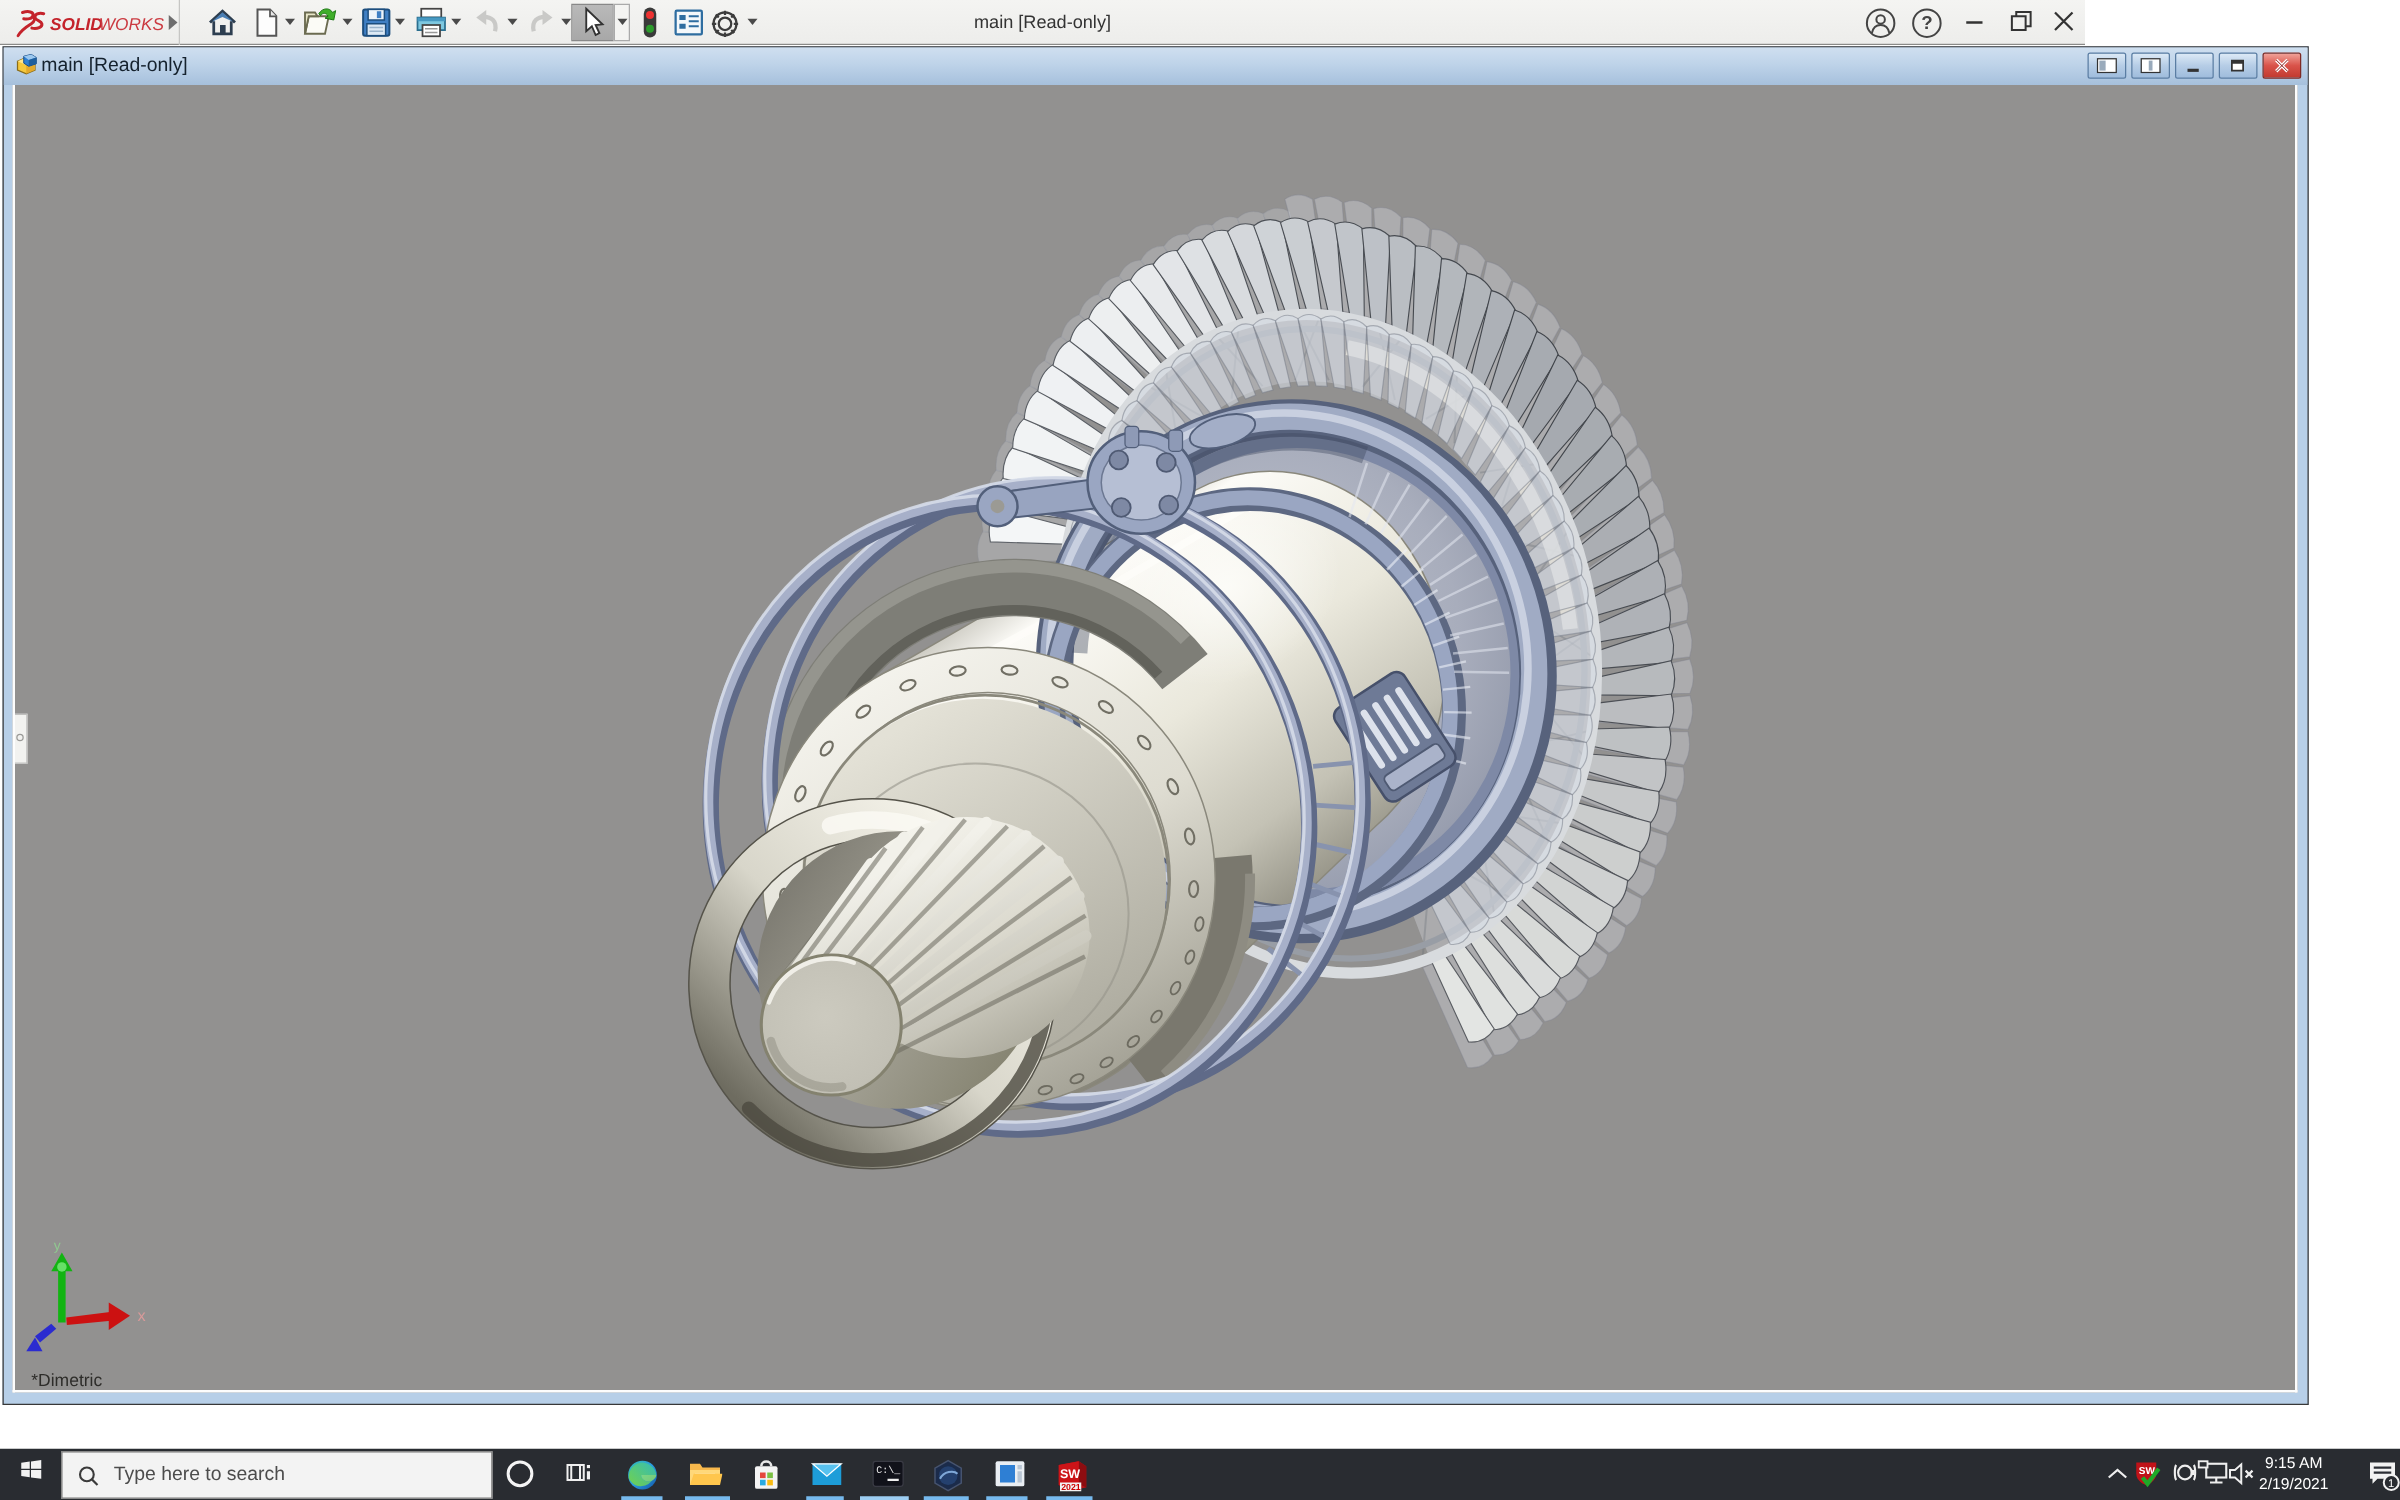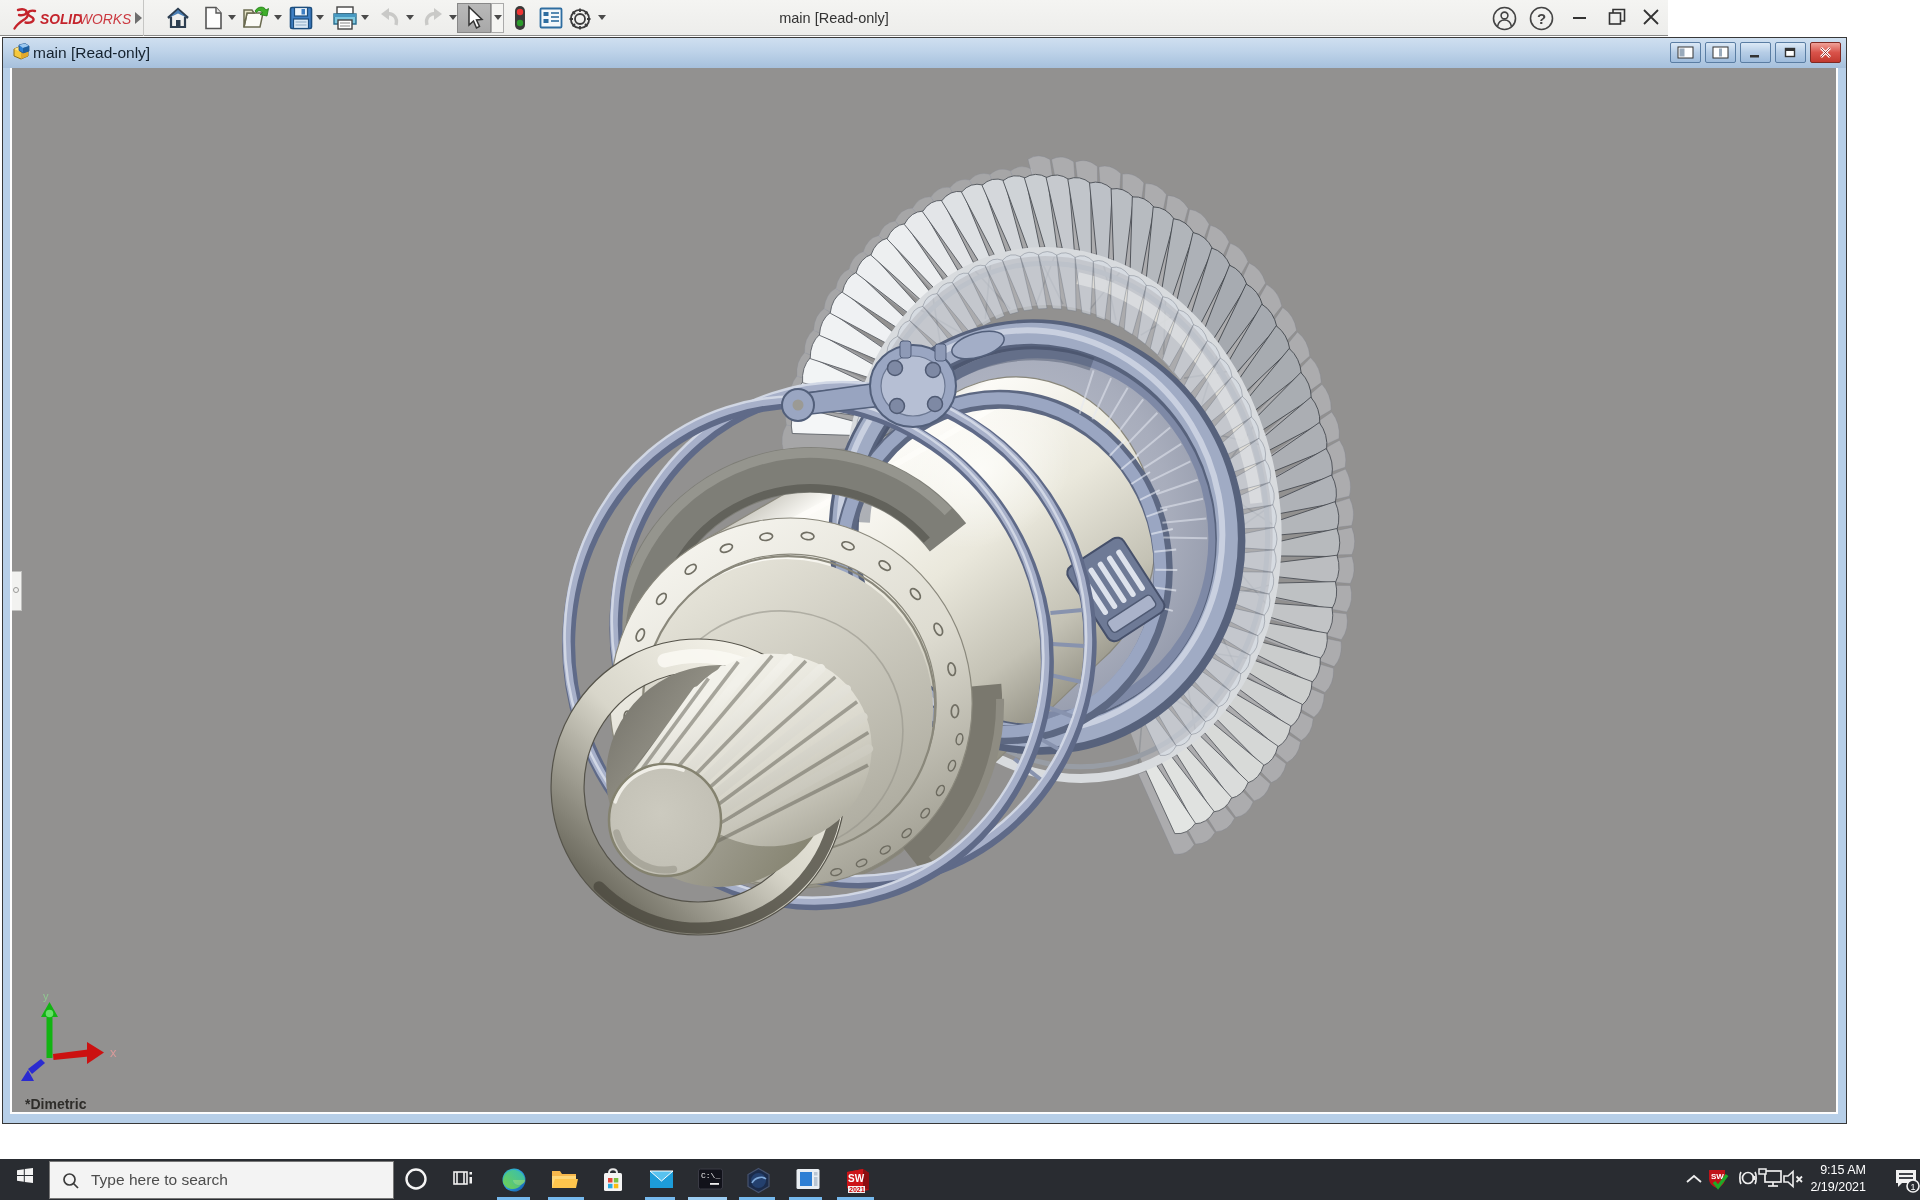--- a/index.html
+++ b/index.html
@@ -11,22 +11,22 @@
 #docwin{position:absolute;left:2px;top:37px;width:1845px;height:1087px;background:#b7cfe8;border:1.5px solid #383838}
 #doctitle{position:absolute;left:0;top:0;width:100%;height:30px;background:linear-gradient(#cfdff0,#bed3e9 45%,#a6c0dc)}
 #doctitle span{position:absolute;left:30px;top:6px;font-size:15.5px;color:#15222e}
 #viewport{position:absolute;left:7px;top:30px;width:1828px;height:1046px;background:#929190;border:2px solid #fdfdfd;border-top:none}
 .dwbtn{position:absolute;top:4px;width:31px;height:21px;background:linear-gradient(#dce9f6,#b6cde6 50%,#9fbcdc);border:1px solid #5a7da3;border-radius:2px;display:flex;align-items:center;justify-content:center}
 .dwbtn.close{background:linear-gradient(#f0a198,#d9534a 50%,#c23a30);border-color:#7e2a24}
 #taskbar{position:absolute;left:0;top:1159px;width:1920px;height:41px;background:#292c31}
 .tki{position:absolute;top:8px}
 #searchbox{position:absolute;left:49px;top:1.5px;width:345px;height:38px;background:#f3f3f3;border:1px solid #777}
 #searchbox span{position:absolute;left:41px;top:9px;font-size:15.5px;color:#4c4c4c}
-.trayTime{position:absolute;left:1804px;top:3px;width:62px;text-align:right;font-size:12.5px;color:#fff;line-height:17px}
-#dimetric{position:absolute;left:13px;top:1028px;font-size:14px;font-weight:bold;color:#2e2d2a}
+.trayTime{position:absolute;left:1804px;top:3px;width:62px;text-align:center;font-size:12.5px;color:#fff;line-height:17px}
+#dimetric{position:absolute;left:13px;top:1028px;font-size:14px;font-weight:normal;color:#2e2d2a}
 #lefttab{position:absolute;left:0px;top:503px;width:10px;height:40px;background:#f2f2f0;border:1px solid #c0c0be;border-left:none}
 #lefttab i{position:absolute;left:1px;top:15px;width:6px;height:6px;border-radius:50%;border:1.5px solid #9a9a98;display:block}
 </style></head><body>
 <div id="appbar">
   <svg id="swlogo" width="140" height="26" viewBox="0 0 140 26">
     <g fill="none" stroke="#c4232b" stroke-width="2.4" stroke-linecap="round">
       <path d="M8 4 C13 2.5,17 3.5,16.5 6.5 C16 9,12 9.5,9 9"></path>
       <path d="M16.5 6.5 C18.5 8,18 11,15 13 C11 15.5,6.5 19,4.5 22.5"></path>
       <path d="M25 5 C21 4,17.5 5.5,18 8 C18.5 10.5,23 10.5,23.5 13 C24 15.5,20 17.5,15.5 16.5"></path>
     </g>

